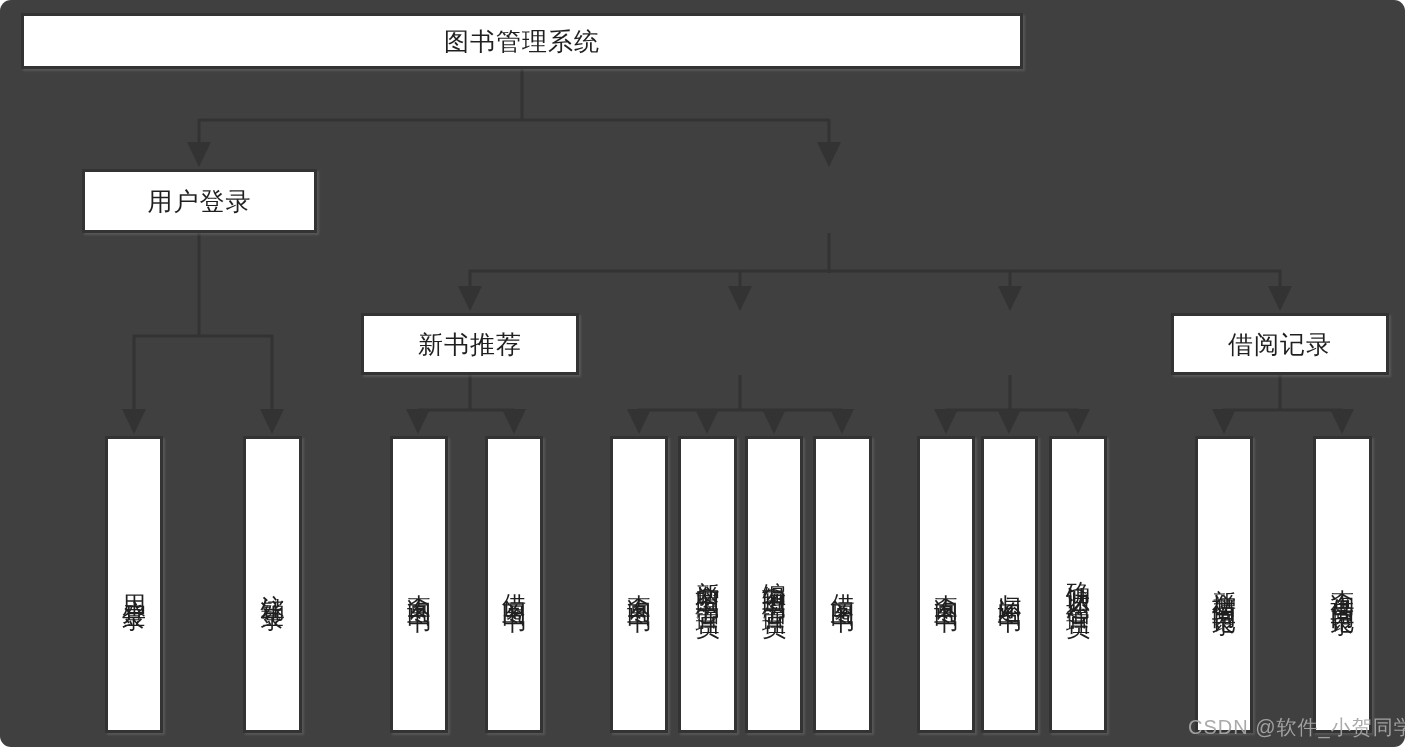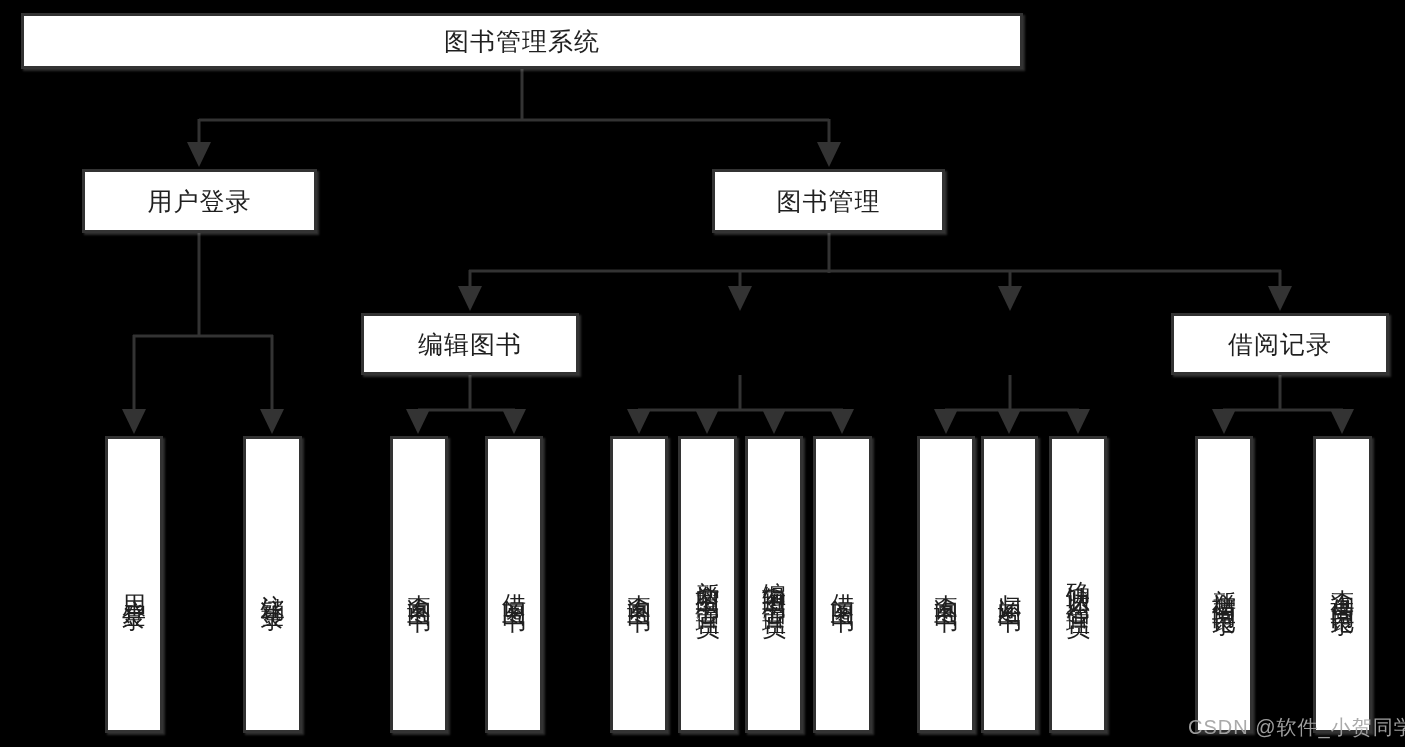--- a/index.html
+++ b/index.html
@@ -1,21 +1,22 @@
 <!DOCTYPE html>
 <html><head>
 <meta charset="utf-8">
 <style>
   html,body{margin:0;padding:0;background:#ffffff;}
   #stage{
     position:relative;
     width:1405px;height:747px;
-    background:#000000;
+    background:#404040;
     font-family:"Liberation Sans","DejaVu Sans",sans-serif;
     overflow:hidden;
+    border-radius:11px;
   }
   #wires{position:absolute;left:0;top:0;z-index:1;}
   .box{
     position:absolute;
     box-sizing:border-box;
     border:3px solid #333333;
     background:#ffffff;
     display:flex;align-items:center;justify-content:center;
     color:#1f1f1f;
     z-index:2;
@@ -84,23 +85,22 @@
       <polygon points="934,409 958,409 946,434" fill="#333333"></polygon>
       <polygon points="997,409 1021,409 1009,434" fill="#333333"></polygon>
       <polygon points="1066,409 1090,409 1078,434" fill="#333333"></polygon>
       <polygon points="1212,409 1236,409 1224,434" fill="#333333"></polygon>
       <polygon points="1330,409 1354,409 1342,434" fill="#333333"></polygon>
     </svg>
 
   <div class="box h" style="left:21px;top:13px;width:1002px;height:56px">图书管理系统</div>
 
   <div class="box h" style="left:82px;top:169px;width:235px;height:64px">用户登录</div>
-  <div class="box h" style="left:712px;top:169px;width:233px;height:64px">图书管理</div>
 
-  <div class="box h" style="left:361px;top:313px;width:218px;height:62px">编辑图书</div>
+  <div class="box h" style="left:361px;top:313px;width:218px;height:62px">新书推荐</div>
   <div class="box h" style="left:1171px;top:313px;width:218px;height:62px">借阅记录</div>
 
   <div class="box v" style="left:105px;top:436px;width:58px;height:297px">用户登录</div>
   <div class="box v" style="left:243px;top:436px;width:59px;height:297px">注销登录</div>
 
   <div class="box v" style="left:390px;top:436px;width:58px;height:297px">查询图书</div>
   <div class="box v" style="left:485px;top:436px;width:58px;height:297px">借阅图书</div>
 
   <div class="box v" style="left:610px;top:436px;width:58px;height:297px">查询图书</div>
   <div class="box v" style="left:678px;top:436px;width:59px;height:297px">新增图书（管理员）</div>

